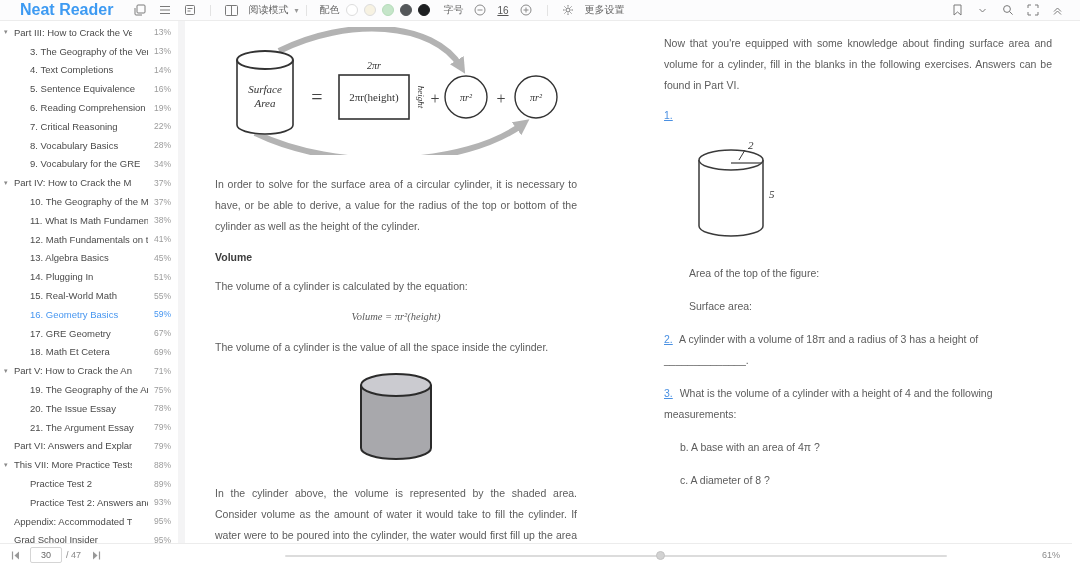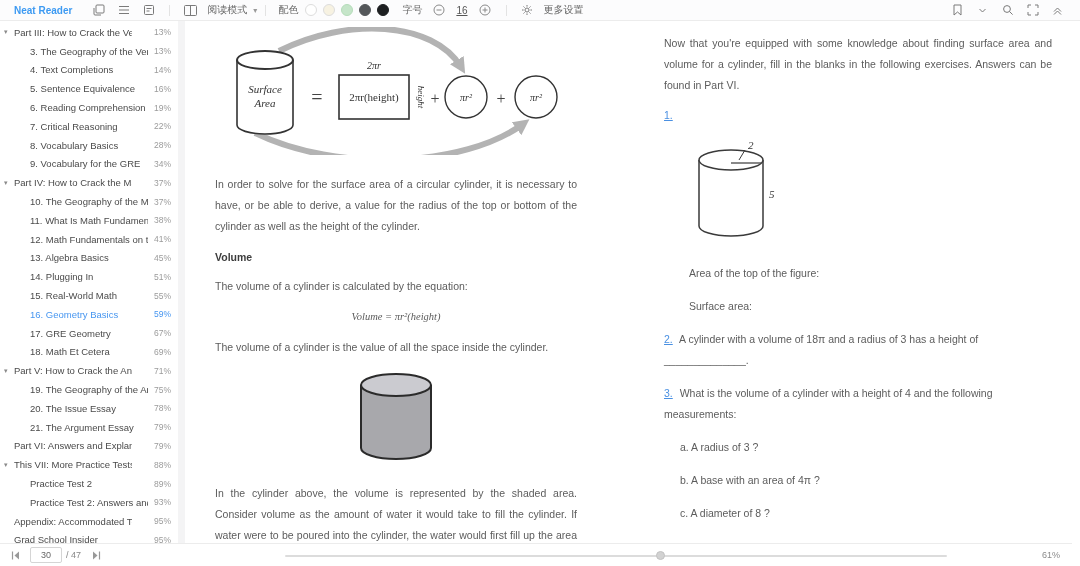--- a/index.html
+++ b/index.html
@@ -1,20 +1,20 @@
 <!DOCTYPE html>
 <html><head>
 <meta charset="utf-8">
 <style>
   html,body{margin:0;padding:0;width:1080px;height:566px;overflow:hidden;
     font-family:"Liberation Sans",sans-serif;background:#fff;}
   
   .toolbar{position:absolute;top:0;left:0;width:1080px;height:20px;background:#fcfcfd;
     border-bottom:1px solid #ececec;display:flex;align-items:center;font-size:10px;color:#666;}
-  .logo{color:#3d9af2;font-weight:bold;font-size:10px;margin:0 14px 0 14px;cursor:pointer;}
+  .logo{color:#3d9af2;font-weight:bold;font-size:16px;margin:0 14px 0 20px;cursor:pointer;}
   .tb-icon{width:13px;height:13px;margin:0 6px;display:inline-flex;align-items:center;
     justify-content:center;cursor:pointer;color:#7a7a7a;}
   .tb-icon svg{display:block;}
   .tb-sep{width:1px;height:11px;background:#e3e3e3;margin:0 8px;}
   .tb-label{margin:0 4px;color:#666;white-space:nowrap;text-align:right;}
   .caret{font-size:8px;color:#999;margin-left:2px;}
   .swatch{width:10px;height:10px;border-radius:50%;margin:0 3px;border:1px solid #ddd;
     cursor:pointer;display:inline-block;}
   .tb-right{margin-left:auto;display:flex;align-items:center;margin-right:10px;}
   .fontsize{margin:0 5px;color:#555;text-decoration:underline;}
@@ -372,21 +372,20 @@
 
     <div class="qline">
       <span class="qnum">2.</span>
       <span>A cylinder with a volume of 18π and a radius of 3 has a height of ______________.</span>
     </div>
 
     <div class="qline">
       <span class="qnum">3.</span>
       <span>What is the volume of a cylinder with a height of 4 and the following measurements:</span>
     </div>
-    <div class="qline ind2">a. A radius of 3 ?</div>
     <div class="qline ind2">b. A base with an area of 4π ?</div>
     <div class="qline ind2">c. A diameter of 8 ?</div>
 
   </div>
 </div>
 
 <div class="footer">
   <span class="pg-btn" style="margin-left:8px;">
     <svg width="11" height="11" viewBox="0 0 11 11">
         <path d="M2.5 1.5v8" stroke="#999" stroke-width="1.2"></path>

